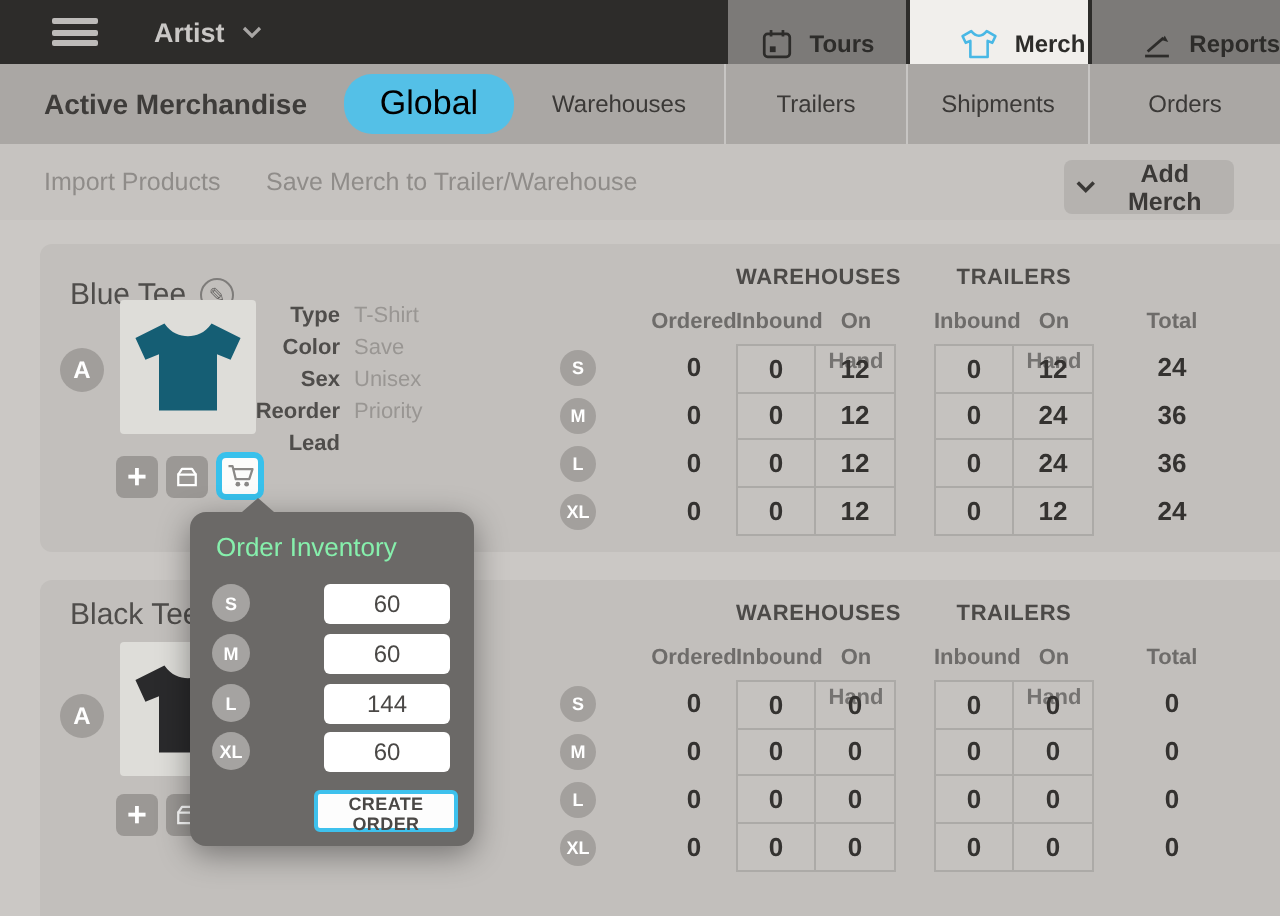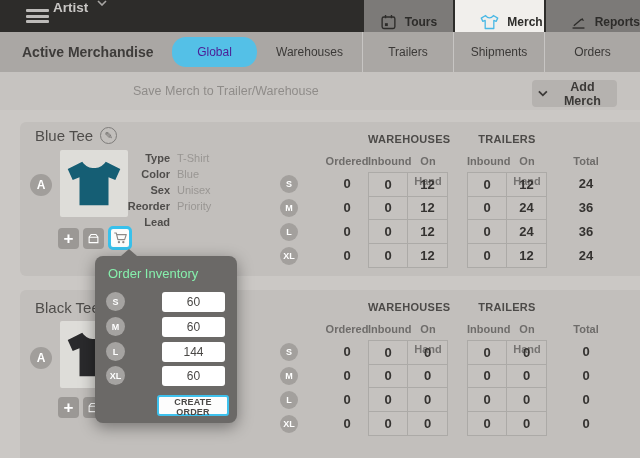--- a/index.html
+++ b/index.html
@@ -3,51 +3,51 @@
 <meta charset="utf-8">
 <style>
   html,body{margin:0;padding:0;background:#888;}
   *{box-sizing:border-box;font-family:"Liberation Sans",sans-serif;}
   .screen{position:relative;width:640px;height:458px;overflow:hidden;background:#cbc8c5;}
 
   
   .topbar{position:absolute;left:0;top:0;width:640px;height:32px;background:#2d2c2a;}
   .hamburger{position:absolute;left:26px;top:9px;width:23px;height:14px;display:flex;flex-direction:column;justify-content:space-between;cursor:pointer;}
   .hamburger span{display:block;height:3px;background:#bdbbb9;border-radius:1px;}
-  .artist{position:absolute;left:53px;top:0;height:32px;display:flex;gap:9px;color:#c9c7c5;font-size:13.5px;font-weight:600;cursor:pointer;}
+  .artist{position:absolute;left:77px;top:0;height:32px;display:flex;align-items:center;gap:9px;color:#c9c7c5;font-size:13.5px;font-weight:600;cursor:pointer;}
   .top-tabs{position:absolute;right:0;top:0;height:32px;display:flex;}
   .top-tab{width:89px;height:44px;margin-left:2px;display:flex;align-items:center;justify-content:center;gap:8px;background:#7c7a78;color:#2d2c2a;font-size:12px;font-weight:600;cursor:pointer;}
   .top-tab.active{background:#f1efec;padding-left:24px;}
   .top-tab:last-child{width:94px;justify-content:flex-end;}
 
   
   .subnav{position:absolute;left:0;top:32px;width:640px;height:40px;background:#aaa7a4;}
   .page-title{position:absolute;left:22px;top:0;line-height:40px;font-size:14px;font-weight:600;color:#3e3c3a;}
-  .tab-global{position:absolute;left:172px;top:5px;width:85px;height:30px;background:#54c0e7;color:#4c1d95;font-size:12px;display:flex;align-items:center;justify-content:center;cursor:pointer;border-radius:14px;}
+  .tab-global{position:absolute;left:172px;top:5px;width:85px;height:30px;background:#54c0e7;color:#000000;font-size:17px;display:flex;align-items:center;justify-content:center;cursor:pointer;border-radius:14px;}
   .sub-tab{position:absolute;top:0;height:40px;line-height:40px;text-align:center;font-size:12px;color:#3b3937;cursor:pointer;}
   .sub-tab.sep{border-left:1px solid rgba(255,255,255,.35);}
   .st-warehouses{left:257px;width:105px;}
   .st-trailers{left:362px;width:91px;}
   .st-shipments{left:453px;width:91px;}
   .st-orders{left:544px;width:96px;}
 
   
   .actions-row{position:absolute;left:0;top:72px;width:640px;height:38px;background:#c6c3c0;}
   .action-link{position:absolute;top:0;line-height:38px;font-size:12.5px;color:#8f8c89;cursor:pointer;}
   .al-import{left:22px;}
   .al-save{left:113px;margin-left:20px;}
   .add-merch{position:absolute;left:532px;top:8px;width:85px;height:27px;background:#b5b2af;border:none;border-radius:4px;display:flex;align-items:center;justify-content:center;gap:6px;font-size:12.5px;font-weight:600;color:#3b3937;cursor:pointer;}
 
   
   .content{position:absolute;left:0;top:110px;width:640px;height:348px;background:#cbc8c5;}
   .card{position:absolute;left:20px;width:632px;background:#c2bfbc;border-radius:6px;}
   .card-1{top:12px;height:154px;}
   .card-2{top:180px;height:178px;}
   .card-title-row{position:absolute;left:15px;display:flex;align-items:center;gap:7px;}
-  .card-1 .card-title-row{top:5px;}
+  .card-1 .card-title-row{top:17px;}
   .card-2 .card-title-row{top:9px;}
   .card-title{font-size:15px;color:#4f4d4b;}
   .edit-badge{width:17px;height:17px;border-radius:50%;border:1.5px solid #7e7c7a;color:#6b6967;font-size:10px;display:flex;align-items:center;justify-content:center;cursor:pointer;}
   .avatar-badge{position:absolute;left:10px;width:22px;height:22px;border-radius:50%;background:#a19e9b;color:#fff;font-size:12px;font-weight:bold;display:flex;align-items:center;justify-content:center;}
   .card-1 .avatar-badge{top:52px;}
   .card-2 .avatar-badge{top:57px;}
   .shirt-box{position:absolute;left:40px;width:68px;height:67px;background:#deddd9;border-radius:2px;display:flex;align-items:center;justify-content:center;}
   .card-1 .shirt-box{top:28px;}
   .card-2 .shirt-box{top:31px;}
 
@@ -146,20 +146,21 @@
   <div class="subnav">
     <div class="page-title">Active Merchandise</div>
     <div class="tab-global">Global</div>
     <div class="sub-tab st-warehouses">Warehouses</div>
     <div class="sub-tab st-trailers sep">Trailers</div>
     <div class="sub-tab st-shipments sep">Shipments</div>
     <div class="sub-tab st-orders sep">Orders</div>
   </div>
 
   <div class="actions-row">
+    <div class="action-link al-import">Import Products</div>
     <div class="action-link al-save">Save Merch to Trailer/Warehouse</div>
     <button class="add-merch">
       <svg width="11" height="7" viewBox="0 0 11 7">
           <polyline points="1,1 5.5,5.5 10,1" fill="none" stroke="#3b3937" stroke-width="2"></polyline>
         </svg>
       <span>Add Merch</span>
     </button>
   </div>
 
   <main class="content">
@@ -191,21 +192,21 @@
           </svg>
         </button>
       </div>
       <div class="attrs">
         <div class="attr-row">
             <span class="attr-label">Type</span>
             <span class="attr-value">T-Shirt</span>
           </div>
         <div class="attr-row">
             <span class="attr-label">Color</span>
-            <span class="attr-value">Blue</span>
+            <span class="attr-value">Save</span>
           </div>
         <div class="attr-row">
             <span class="attr-label">Sex</span>
             <span class="attr-value">Unisex</span>
           </div>
         <div class="attr-row">
             <span class="attr-label">Reorder</span>
             <span class="attr-value">Priority</span>
           </div>
         <div class="attr-row">

